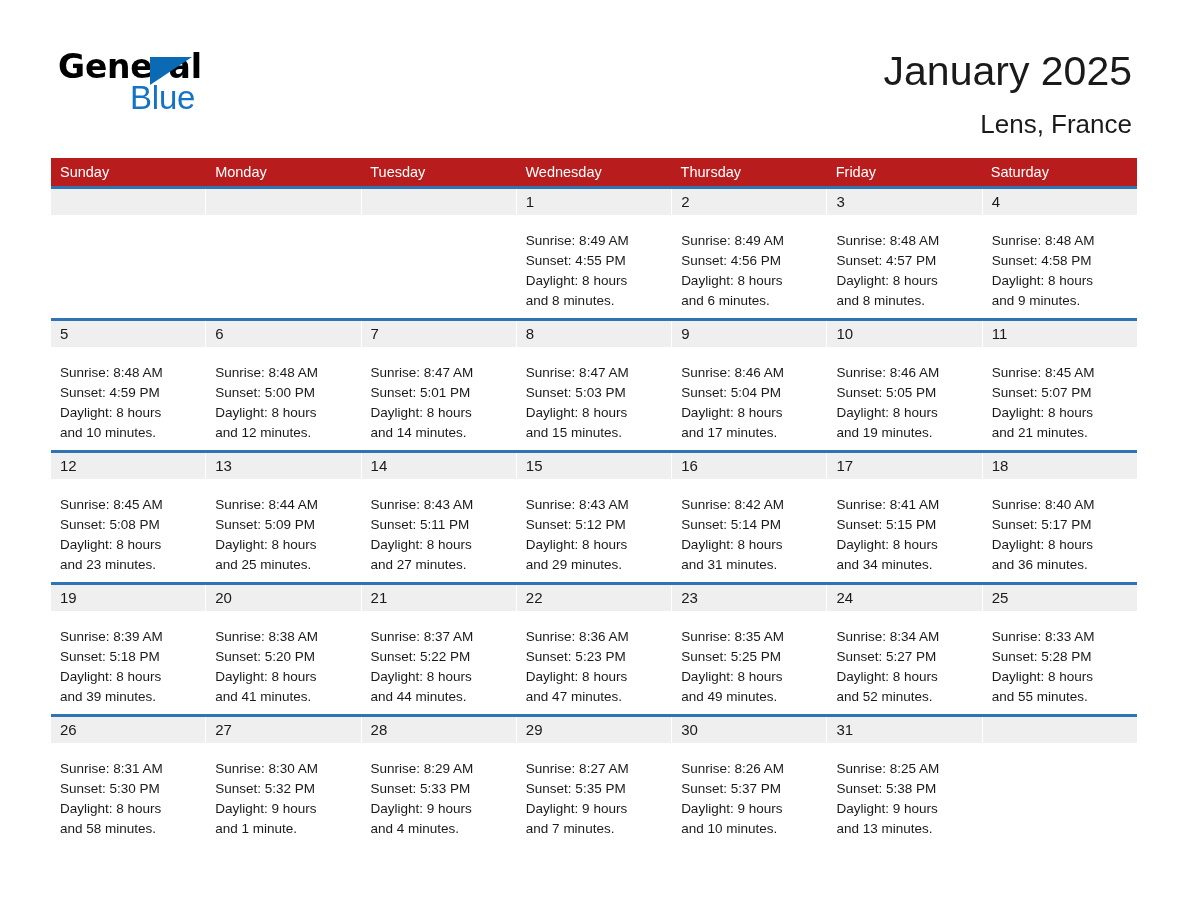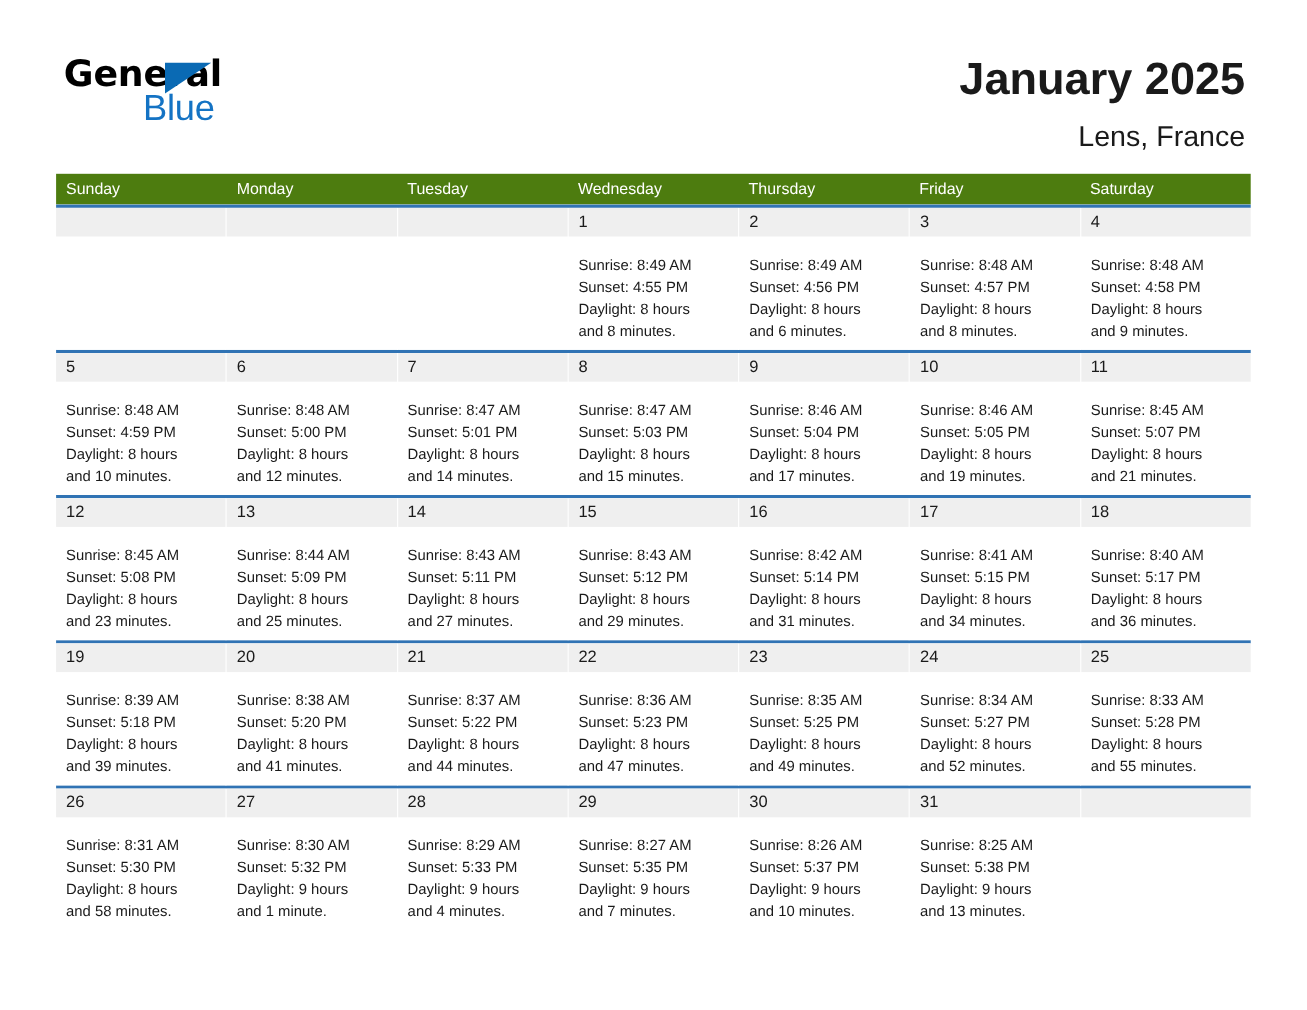--- a/index.html
+++ b/index.html
@@ -65,21 +65,21 @@
     color: #1473c4;
     font-family: Liberation Sans, sans-serif;
     font-weight: 400;
     line-height: 1;
   }
   .title {
     position: absolute;
     right: 56px;
     top: 48px;
     font-size: 41px;
-    font-weight: 700;
+    font-weight: 400;
     color: #1a1a1a;
     line-height: 1.15;
     text-align: right;
     white-space: nowrap;
   }
   .subtitle {
     position: absolute;
     right: 56px;
     top: 110px;
     font-size: 26px;
@@ -93,21 +93,21 @@
 
   
   .calendar {
     position: absolute;
     left: 51px;
     top: 158px;
     width: 1086px;
   }
   .weekday-row {
     display: flex;
-    background: #4d7c0f;
+    background: #b91c1c;
     height: 28px;
   }
   .weekday {
     flex: 1 1 0;
     color: #ffffff;
     font-size: 14.5px;
     line-height: 28px;
     padding-left: 9px;
     box-sizing: border-box;
     white-space: nowrap;

